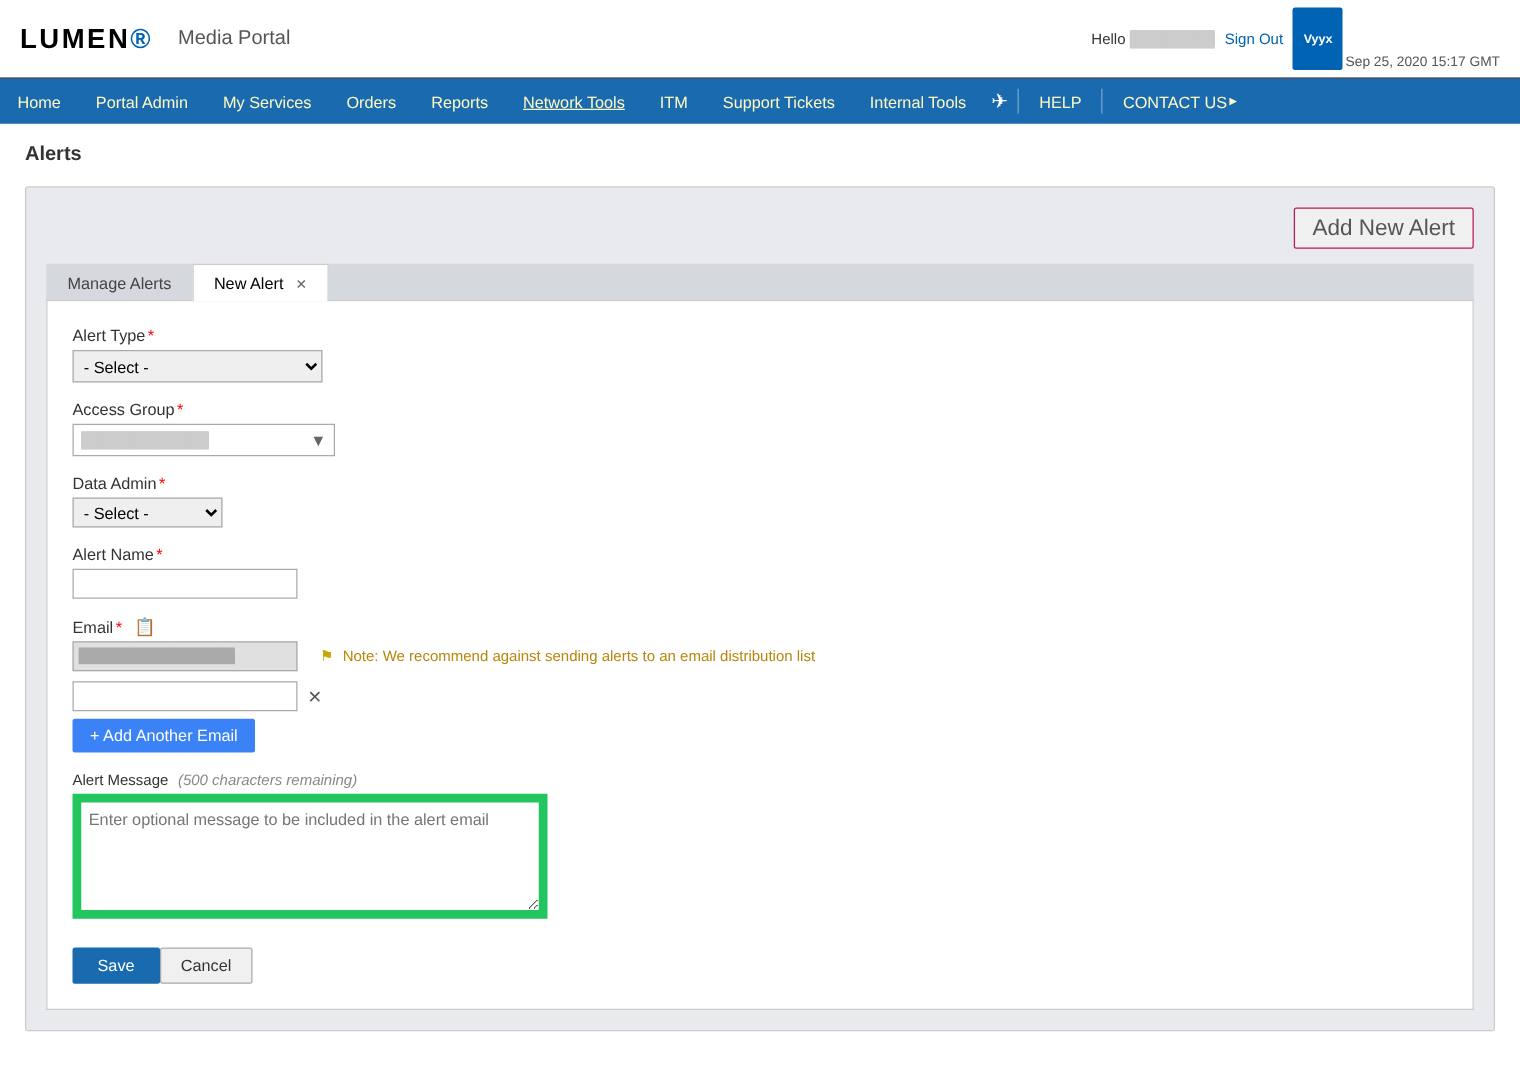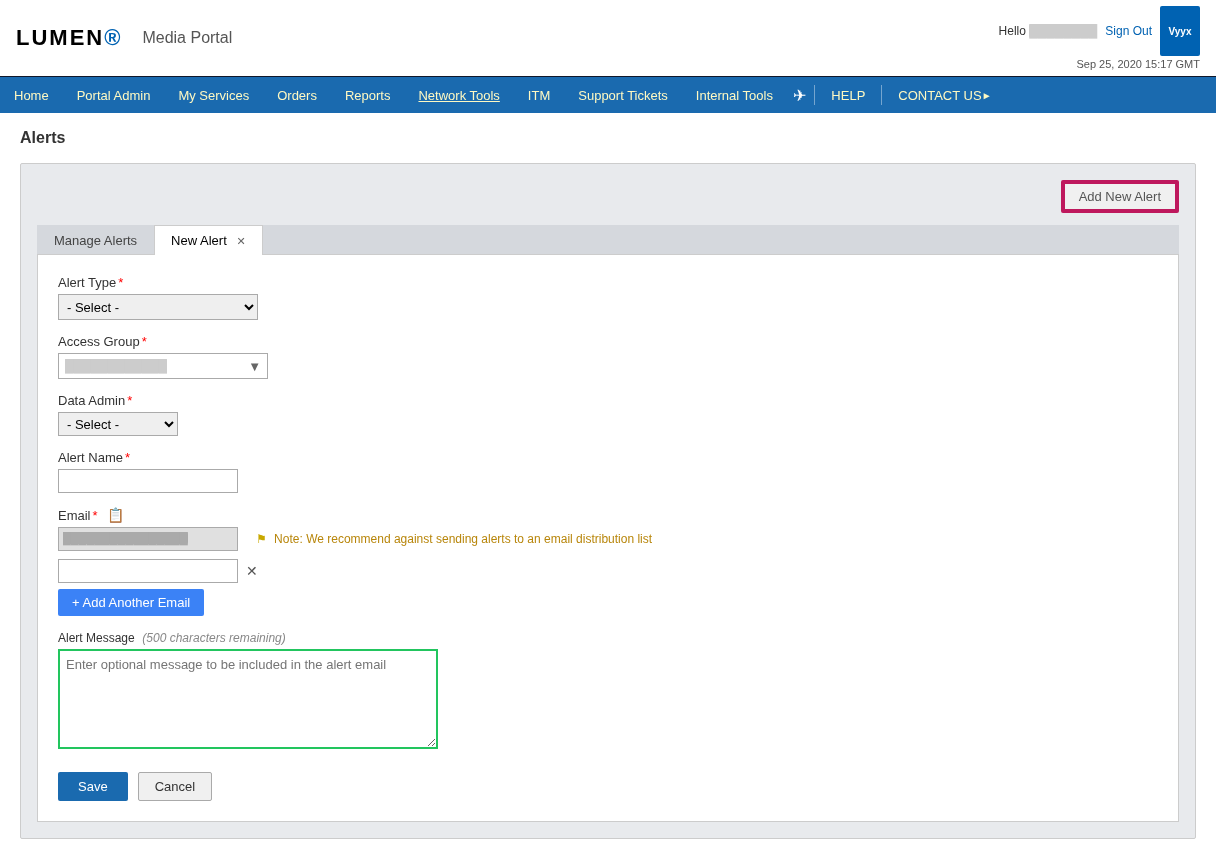--- a/index.html
+++ b/index.html
@@ -11,21 +11,21 @@
       align-items: center;
       justify-content: space-between;
       padding: 6px 16px;
       background: #fff;
       border-bottom: 1px solid #0f172a;
     }
     .top-bar-left { display: flex; align-items: center; gap: 20px; }
     .logo { font-size: 22px; font-weight: bold; letter-spacing: 2px; color: #000; }
     .logo span { color: #0062b2; }
     .portal-title { font-size: 16px; color: #555; }
-    .top-bar-right { display: flex; flex-direction: column; align-items: flex-end; gap: 2px; }
+    .top-bar-right { display: flex; flex-direction: row; align-items: flex-end; gap: 2px; }
     .top-bar-user { display: flex; align-items: center; gap: 8px; font-size: 12px; }
     .top-bar-user a { color: #0062b2; text-decoration: none; }
     .top-bar-logo { width: 40px; height: 50px; background: #0062b2; display: flex; align-items: center; justify-content: center; color: white; font-size: 10px; font-weight: bold; border-radius: 2px; }
     .top-bar-datetime { font-size: 11px; color: #555; }
 
     
     .nav-bar {
       background: #1a6aaf;
       display: flex;
       align-items: center;
@@ -51,25 +51,25 @@
     
     .main-panel {
       background: #e8eaed;
       border: 1px solid #ccc;
       padding: 16px;
       border-radius: 2px;
     }
     .panel-toolbar { display: flex; justify-content: flex-end; margin-bottom: 12px; }
     .btn-add-new {
       background: #f0f0f0;
-      border: 4px solid #be185d;
+      border: 1px solid #be185d;
       color: #555;
       padding: 5px 14px;
       cursor: pointer;
-      font-size: 13px;
+      font-size: 18px;
       border-radius: 2px;
     }
 
     
     .tabs { display: flex; border-bottom: 1px solid #ccc; background: #d5d8dd; margin-bottom: 0; }
     .tab {
       padding: 7px 16px;
       cursor: pointer;
       font-size: 13px;
       color: #444;
@@ -166,30 +166,30 @@
       cursor: pointer;
       border-radius: 2px;
       margin-top: 6px;
     }
 
     .alert-message-label { font-size: 12px; }
     .alert-message-sublabel { color: #888; font-style: italic; margin-left: 4px; font-size: 12px; }
     .alert-textarea {
       width: 380px;
       height: 100px;
-      border: 2px solid #22c55e;
+      border: 7px solid #22c55e;
       font-size: 13px;
       padding: 6px;
       color: #aaa;
       resize: vertical;
       font-family: Arial, Helvetica, sans-serif;
     }
 
     
-    .form-actions { margin-top: 20px; display: flex; gap: 10px; }
+    .form-actions { margin-top: 20px; display: flex; }
     .btn-save {
       background: #1a6aaf;
       color: #fff;
       border: none;
       padding: 6px 20px;
       font-size: 13px;
       cursor: pointer;
       border-radius: 2px;
     }
     .btn-cancel {

